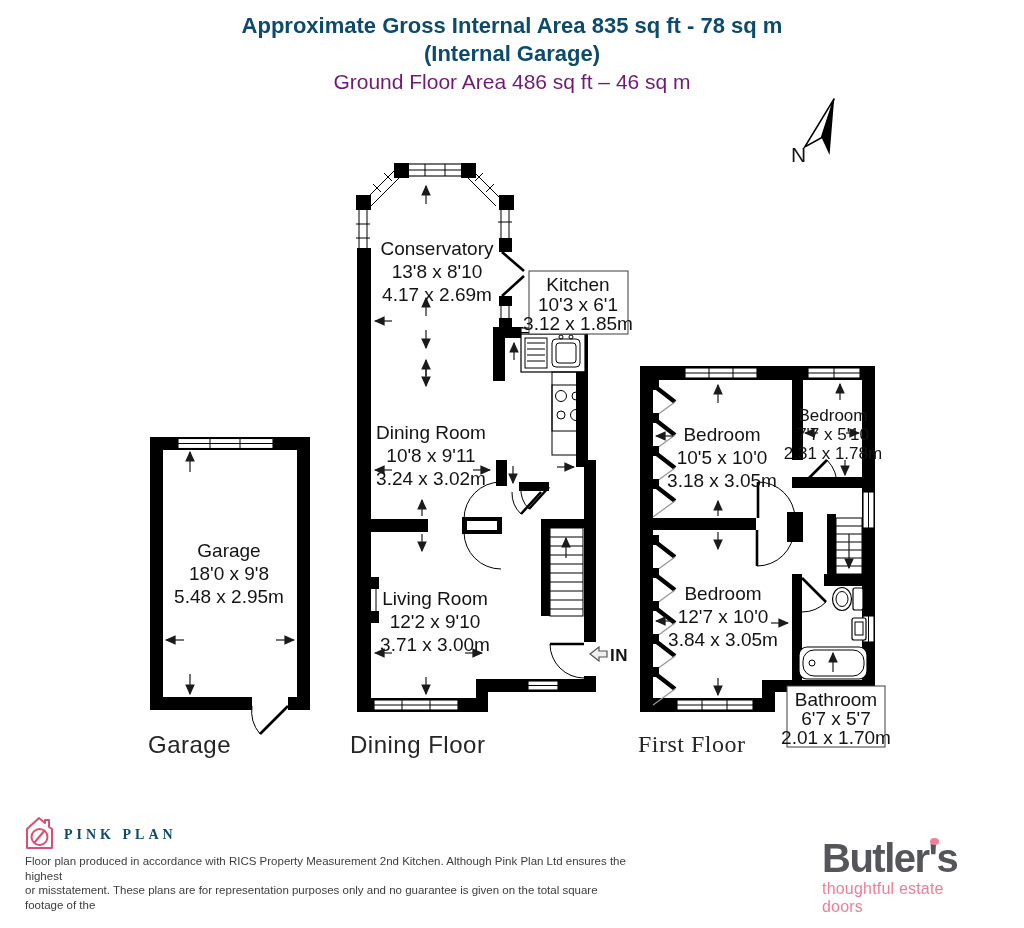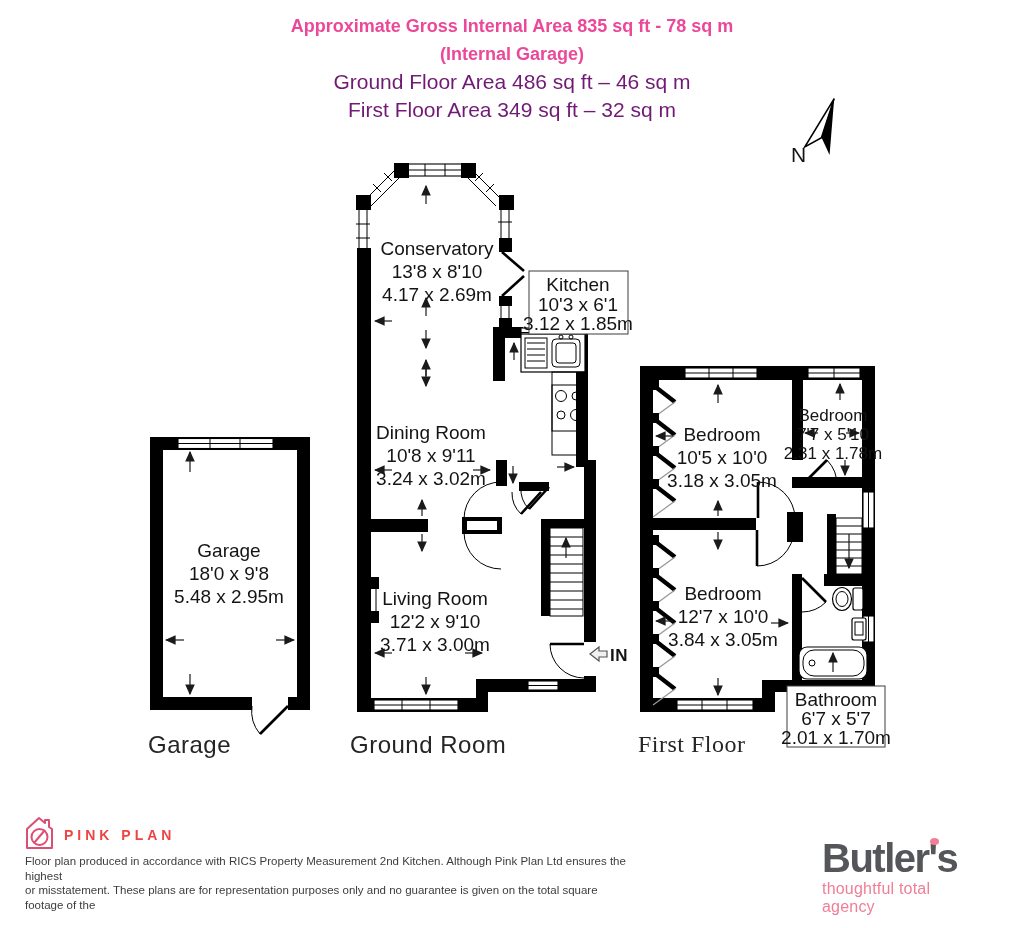--- a/index.html
+++ b/index.html
@@ -1,19 +1,19 @@
 <!DOCTYPE html>
 <html><head>
 <meta charset="utf-8">
 <style>
   html,body{margin:0;padding:0;background:#fff;}
   .canvas{position:relative;width:1024px;height:928px;background:#fff;overflow:hidden;
           font-family:"Liberation Sans",sans-serif;color:#111;}
   .hdr{position:absolute;top:12px;left:0;width:1024px;text-align:center;line-height:28px;}
-  .hdr .b{font-size:18px;font-weight:bold;color:#ec4899;}
+  .hdr .b{font-size:22px;font-weight:bold;color:#0c4a6e;}
   .hdr .r{font-size:21px;font-weight:400;color:#701a75;}
   .plan-svg{position:absolute;left:0;top:0;width:1024px;height:928px;}
   .caption{position:absolute;font-size:24px;color:#252525;letter-spacing:0.5px;}
   .wall{fill:#000;}
   .thinner{fill:none;stroke:#000;stroke-width:1px;}
   .win{fill:#fff;stroke:#000;stroke-width:1.1px;}
   .wline{stroke:#000;stroke-width:1px;}
   .door{fill:none;stroke:#000;stroke-width:1px;}
   .leaf{stroke:#000;stroke-width:2.6px;}
   .dim{stroke:#1a1a1a;stroke-width:1.2px;marker-end:url(#ah);}
@@ -36,21 +36,20 @@
 </style>
 </head>
 <body>
 
 <div class="canvas">
 
   <div class="hdr">
     <div class="b">Approximate Gross Internal Area 835 sq ft - 78 sq m</div>
     <div class="b">(Internal Garage)</div>
     <div class="r">Ground Floor Area 486 sq ft – 46 sq m</div>
-    <div class="r">First Floor Area 349 sq ft – 32 sq m</div>
   </div>
 
   <svg class="plan-svg" viewBox="0 0 1024 928">
     <defs>
       <marker id="ah" markerWidth="9" markerHeight="8" refX="8" refY="4" orient="auto">
         <path d="M0,0 L9,4 L0,8 Z" fill="#1a1a1a"></path>
       </marker>
     </defs>
 
     <g transform="translate(824,130) rotate(18)">
@@ -402,30 +401,30 @@
     </g>
 
     <g transform="translate(25,817)" stroke="#dd4f72" fill="none" stroke-width="2" stroke-linejoin="round">
       <path d="M 2,12 L 14,1 L 20,6 L 20,3 L 24,3 L 24,10 L 27,12 L 27,31 L 2,31 Z"></path>
       <circle cx="14.5" cy="20" r="8"></circle>
       <path d="M 9,26 L 20,13"></path>
     </g>
   </svg>
 
   <div class="caption" style="left:148px;top:731px;">Garage</div>
-  <div class="caption" style="left:350px;top:731px;">Ground Room</div>
+  <div class="caption" style="left:350px;top:731px;">Dining Floor</div>
   <div class="caption" style="left:638px;top:731px;font-family:Liberation Serif, serif;">First Floor</div>
 
-  <div class="footer-brand" style="color:#ef4444;">PINK PLAN</div>
+  <div class="footer-brand" style="color:#0c4a6e;font-family:Liberation Serif, serif;">PINK PLAN</div>
   <div class="disclaimer">
     <div>Floor plan produced in accordance with RICS Property Measurement 2nd Kitchen. Although Pink Plan Ltd ensures the highest</div>
     <div>or misstatement. These plans are for representation purposes only and no guarantee is given on the total square footage of the</div>
 
   </div>
   <div class="butlers">
     <div class="name" style="color:#55565a;position:relative;">
       <span>Butler's</span>
       <span class="apdot" style="background:#ef7e96;left:108px;top:0px;"></span>
     </div>
-    <div class="tagline" style="color:#ef7e96;">thoughtful total agency</div>
+    <div class="tagline" style="color:#ef7e96;">thoughtful estate doors</div>
   </div>
 
 </div>
 
 </body></html>

